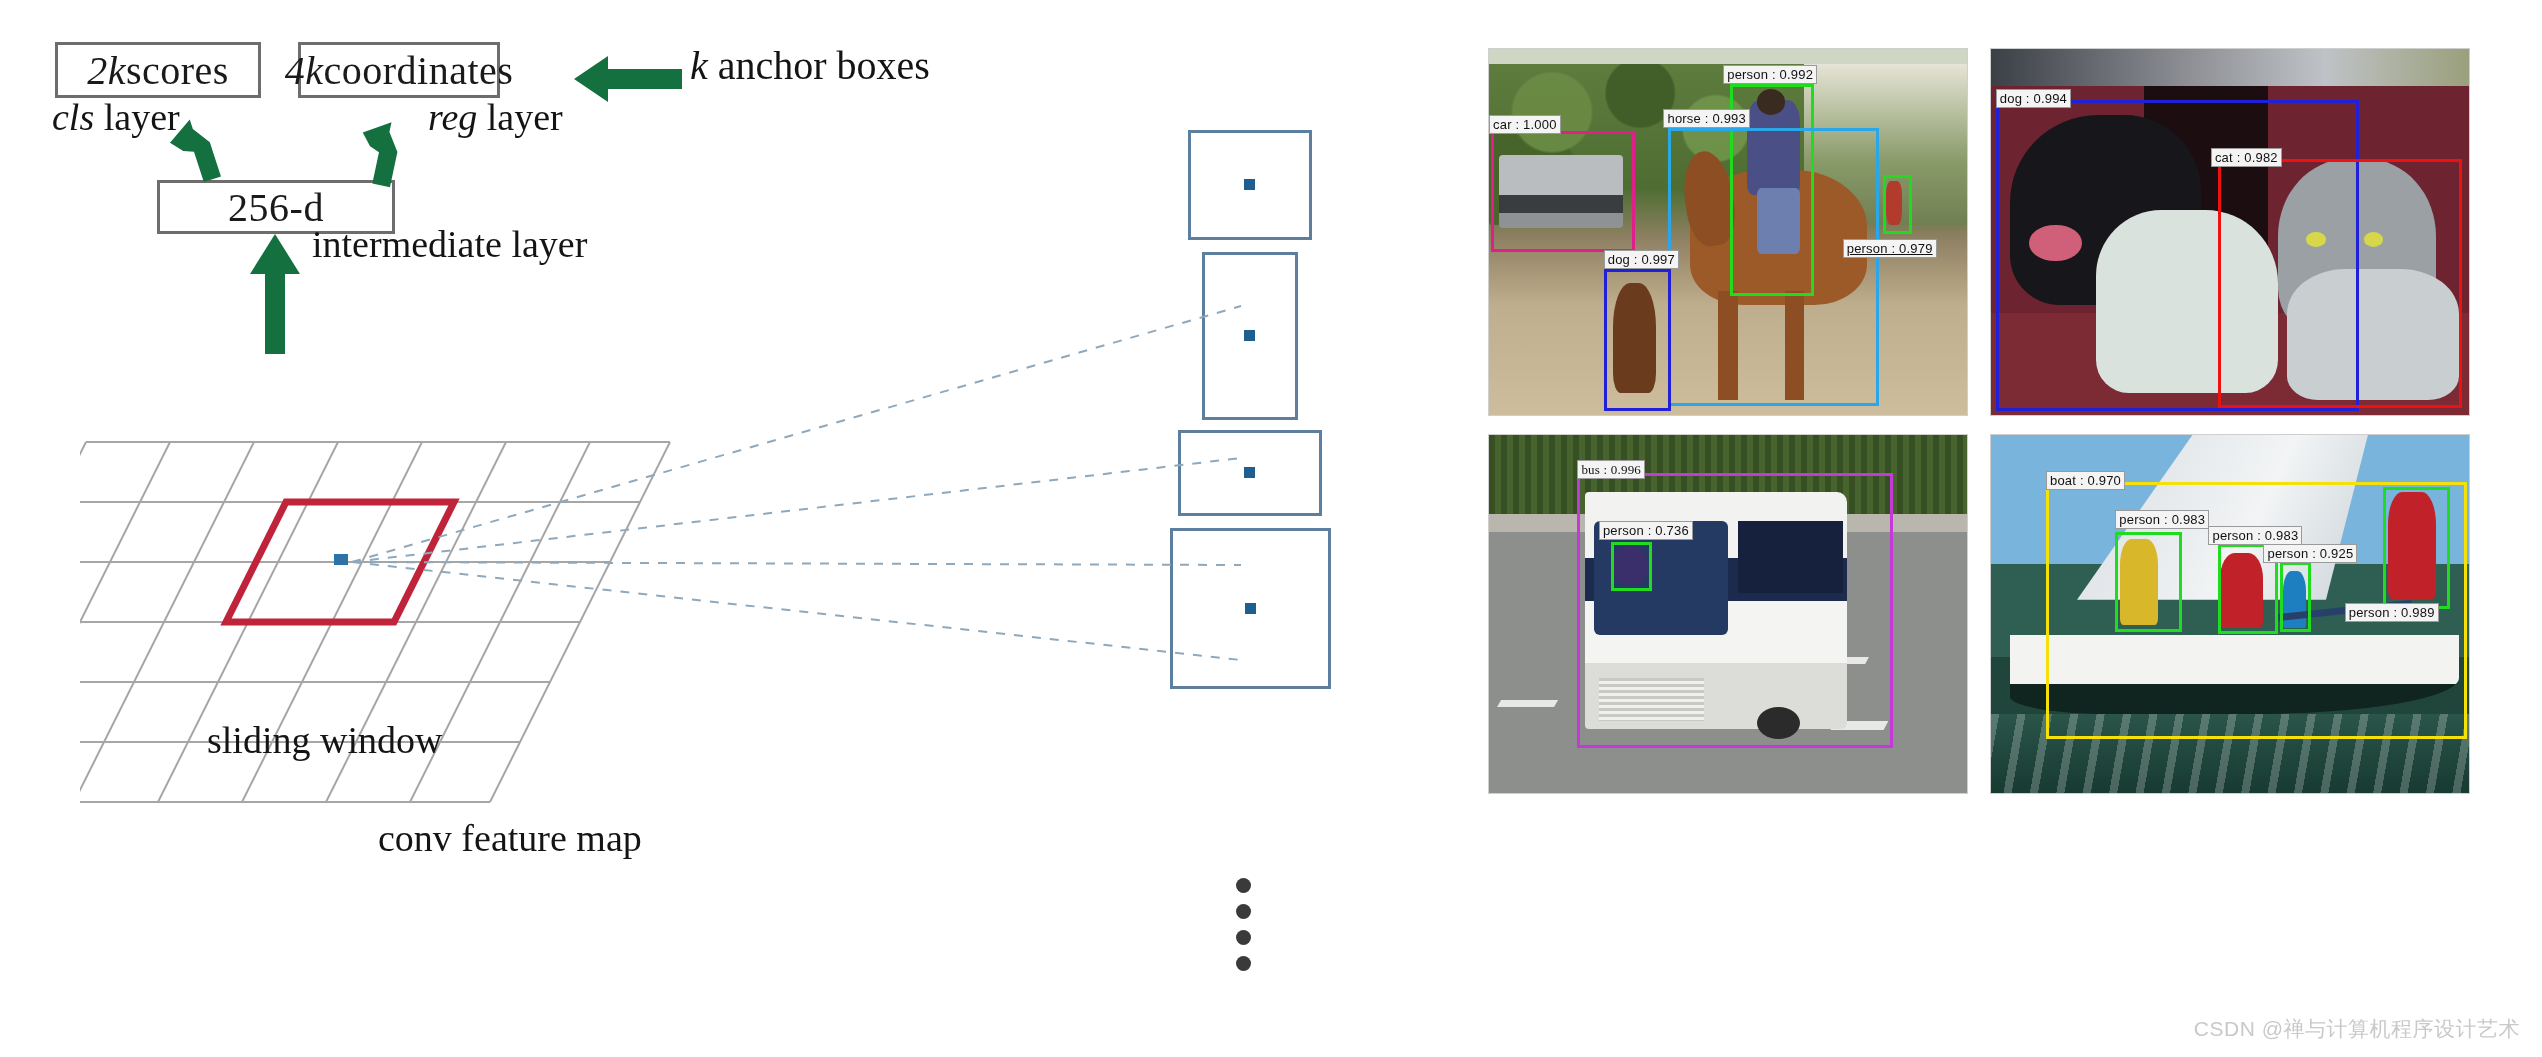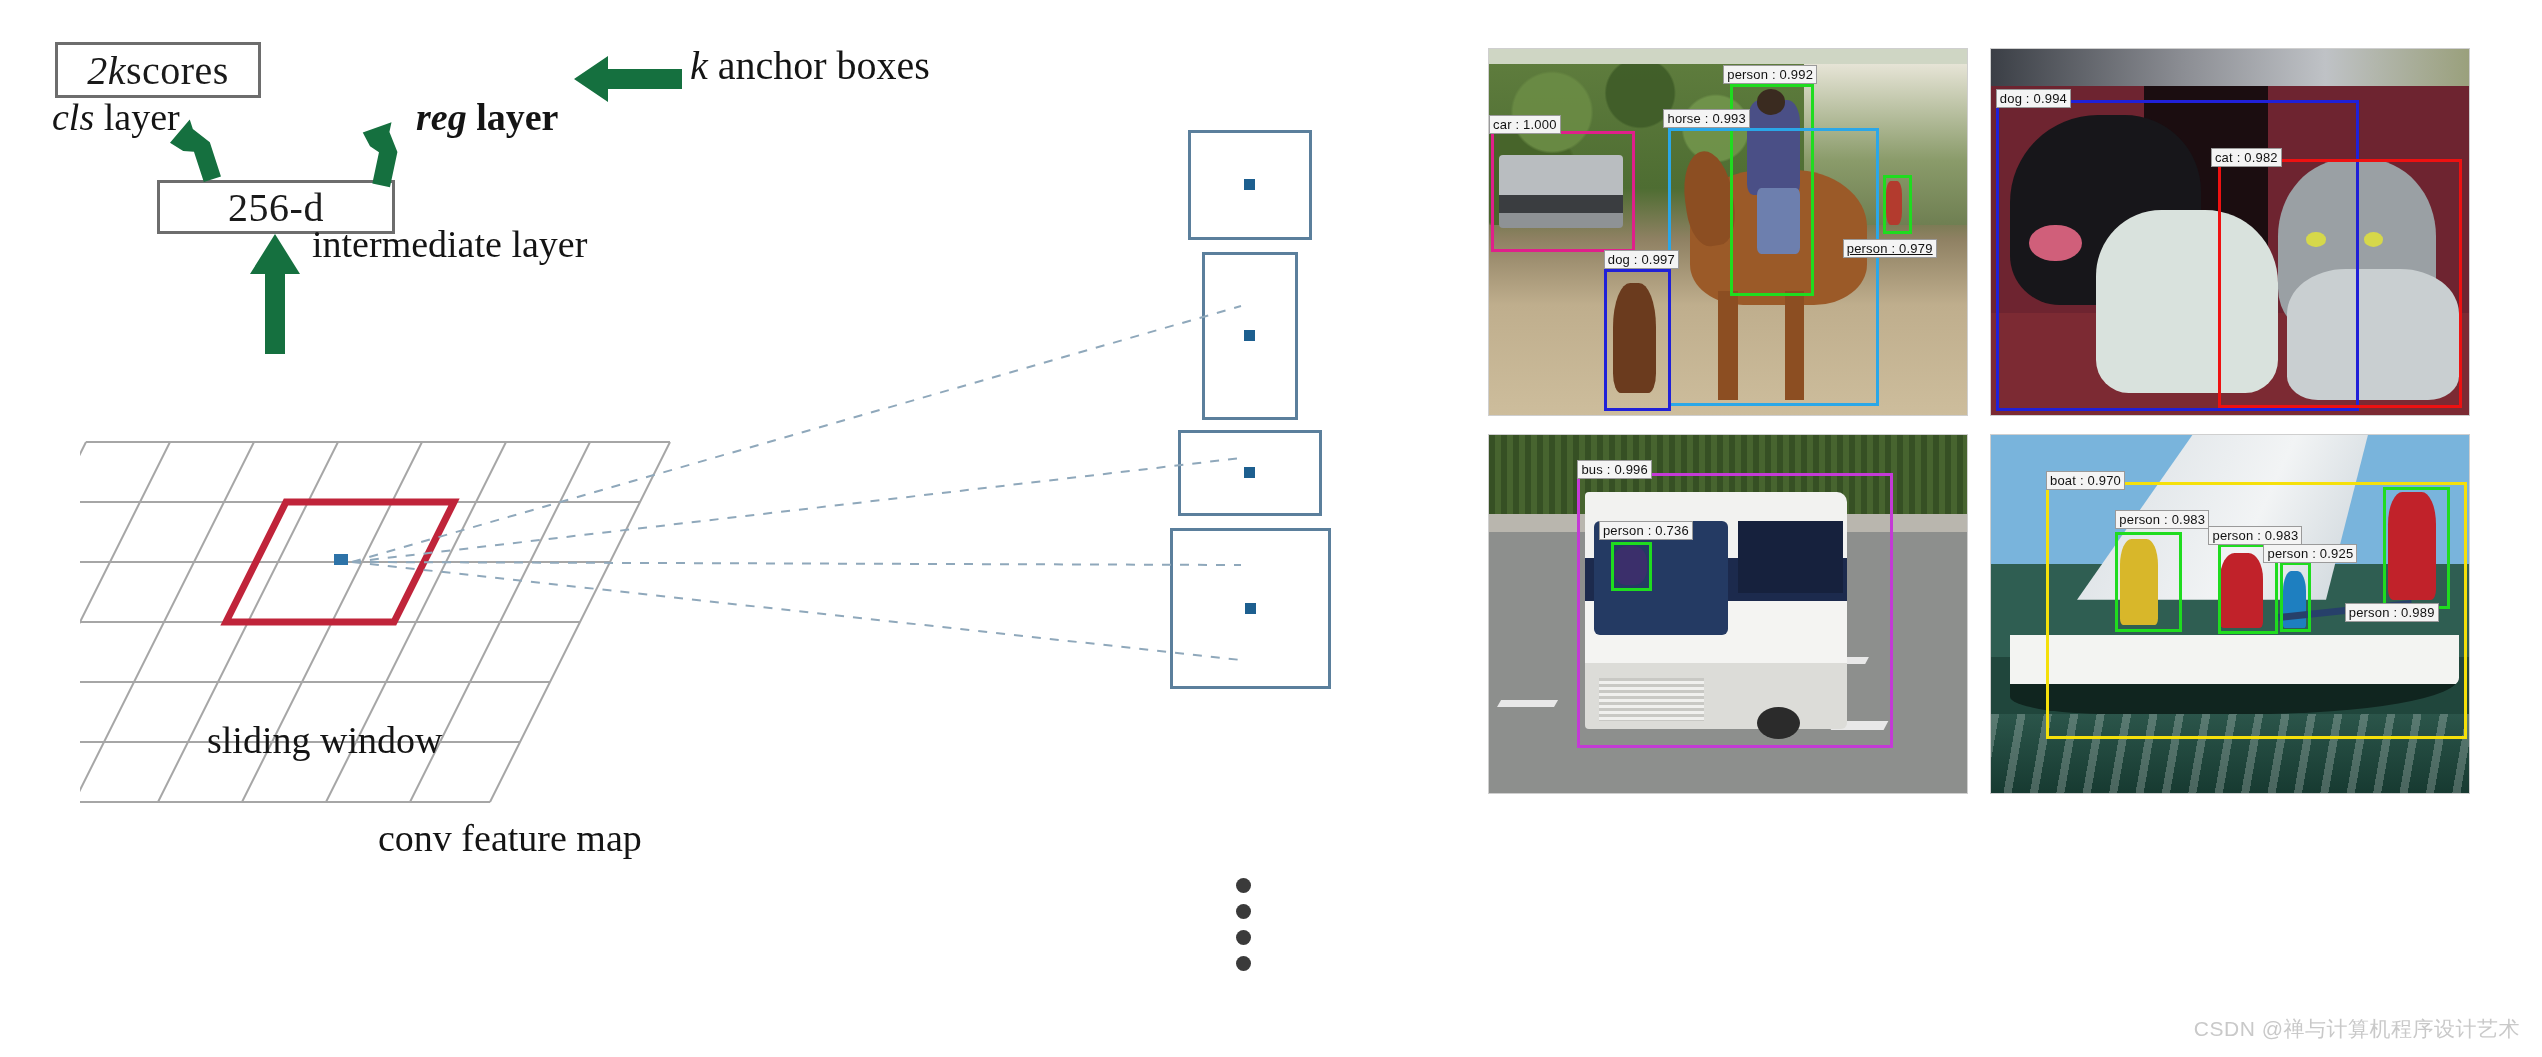--- a/index.html
+++ b/index.html
@@ -70,26 +70,30 @@
 
 <div id="figure">
 
   <div id="left-panel">
 
     <div class="box" style="left:55px;top:42px;width:200px;height:50px;">
       <i>2k</i>
         <span> scores</span>
     </div>
 
+    <div class="box" style="left:298px;top:42px;width:196px;height:50px;">
+      <i>4k</i>
+        <span> coordinates</span>
+    </div>
 
     <div class="plain-label" style="left:52px;top:95px;">
       <em>cls</em><span> layer</span>
     </div>
 
-    <div class="plain-label" style="left:416px;top:95px;font-weight:bold;">
+    <div class="plain-label" style="left:428px;top:95px;">
       <em>reg</em><span> layer</span>
     </div>
 
     <div class="box" style="left:157px;top:180px;width:232px;height:48px;">
       <span>256-d</span>
     </div>
 
     <div class="plain-label" style="left:312px;top:222px;text-align:center;">intermediate layer</div>
 
     <div class="garrow" style="left:170px;top:118px;">
@@ -284,21 +288,21 @@
         <div style="position:absolute;left:52%;top:24%;width:22%;height:20%;
              background:#16213d;"></div>
         <div style="position:absolute;left:23%;top:68%;width:22%;height:12%;
              background:repeating-linear-gradient(to bottom,#c8c8c4 0 3px,#f0f0ee 3px 6px);"></div>
         <div style="position:absolute;left:56%;top:76%;width:9%;height:9%;
              background:#2b2b2b;border-radius:50%;"></div>
         <div style="position:absolute;left:26%;top:31%;width:7%;height:11%;
              background:#3b2f6b;border-radius:40%;"></div>
       </div>
     <div class="bbox" style="left: 18.5%; top: 10.5%; width: 66%; height: 77%; border: 3px solid rgb(196, 58, 214);"></div>
-        <div class="blabel" style="left: 18.5%; top: 7%;">bus : 0.996</div>
+        <div class="blabel" style="left: 18.5%; top: 7%; font-family: Liberation Serif, serif;">bus : 0.996</div>
         <div class="bbox" style="left: 25.5%; top: 30%; width: 8.5%; height: 13.5%; border: 3px solid rgb(31, 220, 31);"></div>
         <div class="blabel" style="left: 23%; top: 24%;">person : 0.736</div>
       </div>
 
     <div class="det-img">
       <div class="scene" style="background:linear-gradient(to bottom,#79b4dc 0 36%,#2f5e52 36% 62%,#20463c 62%);">
 
         <div style="position:absolute;left:18%;top:-6%;width:62%;height:52%;
              background:linear-gradient(115deg,#d7dde2,#f2f4f5 60%,#c9d2d8);
              clip-path:polygon(44% 0,100% 0,84% 100%,0 100%);"></div>

